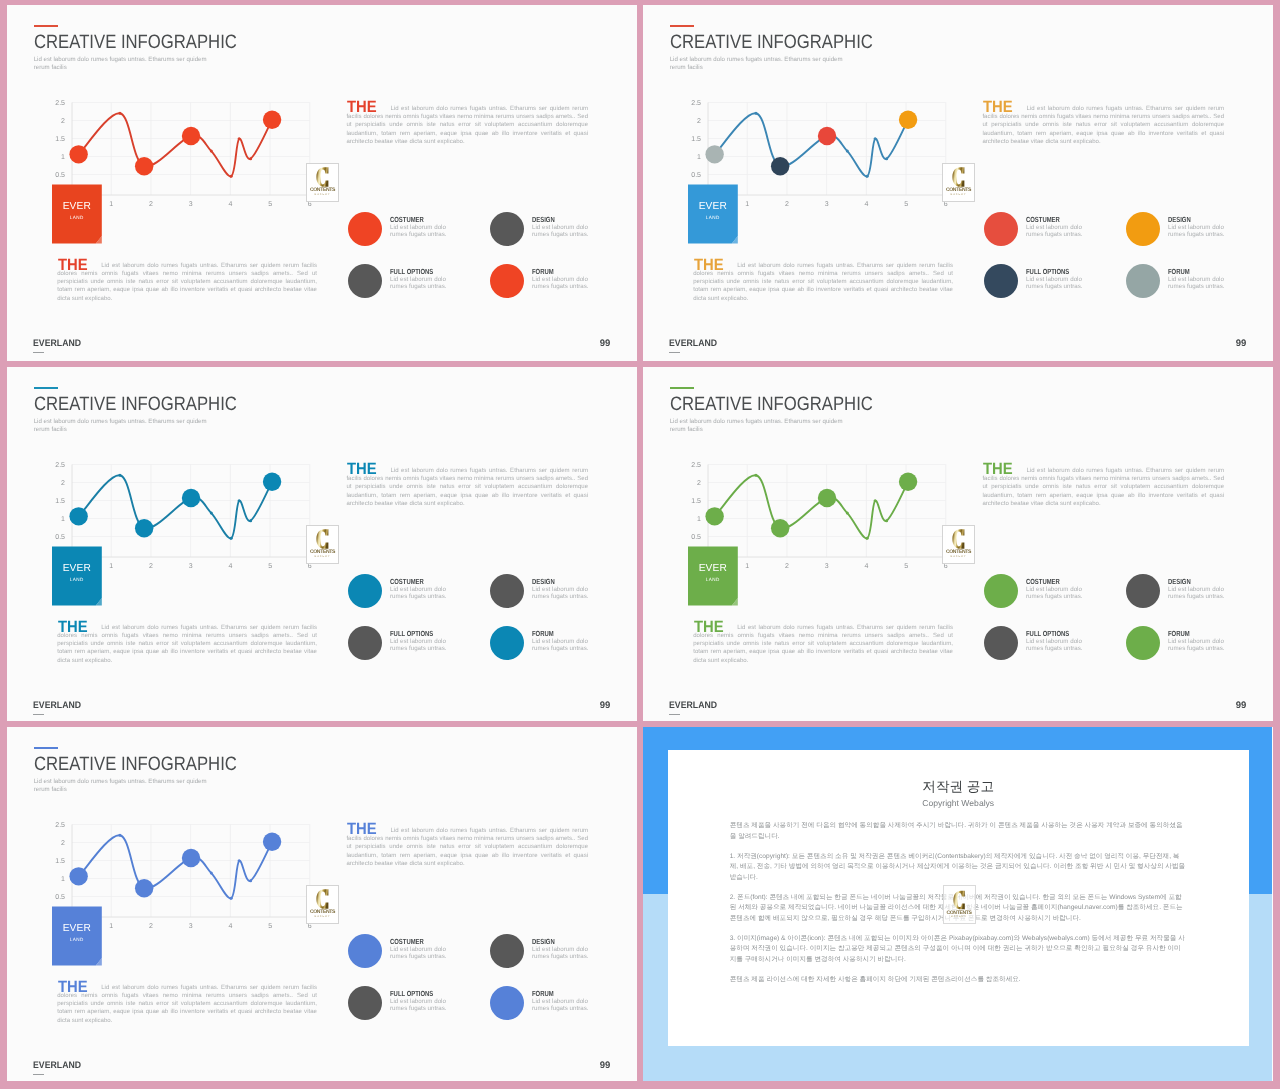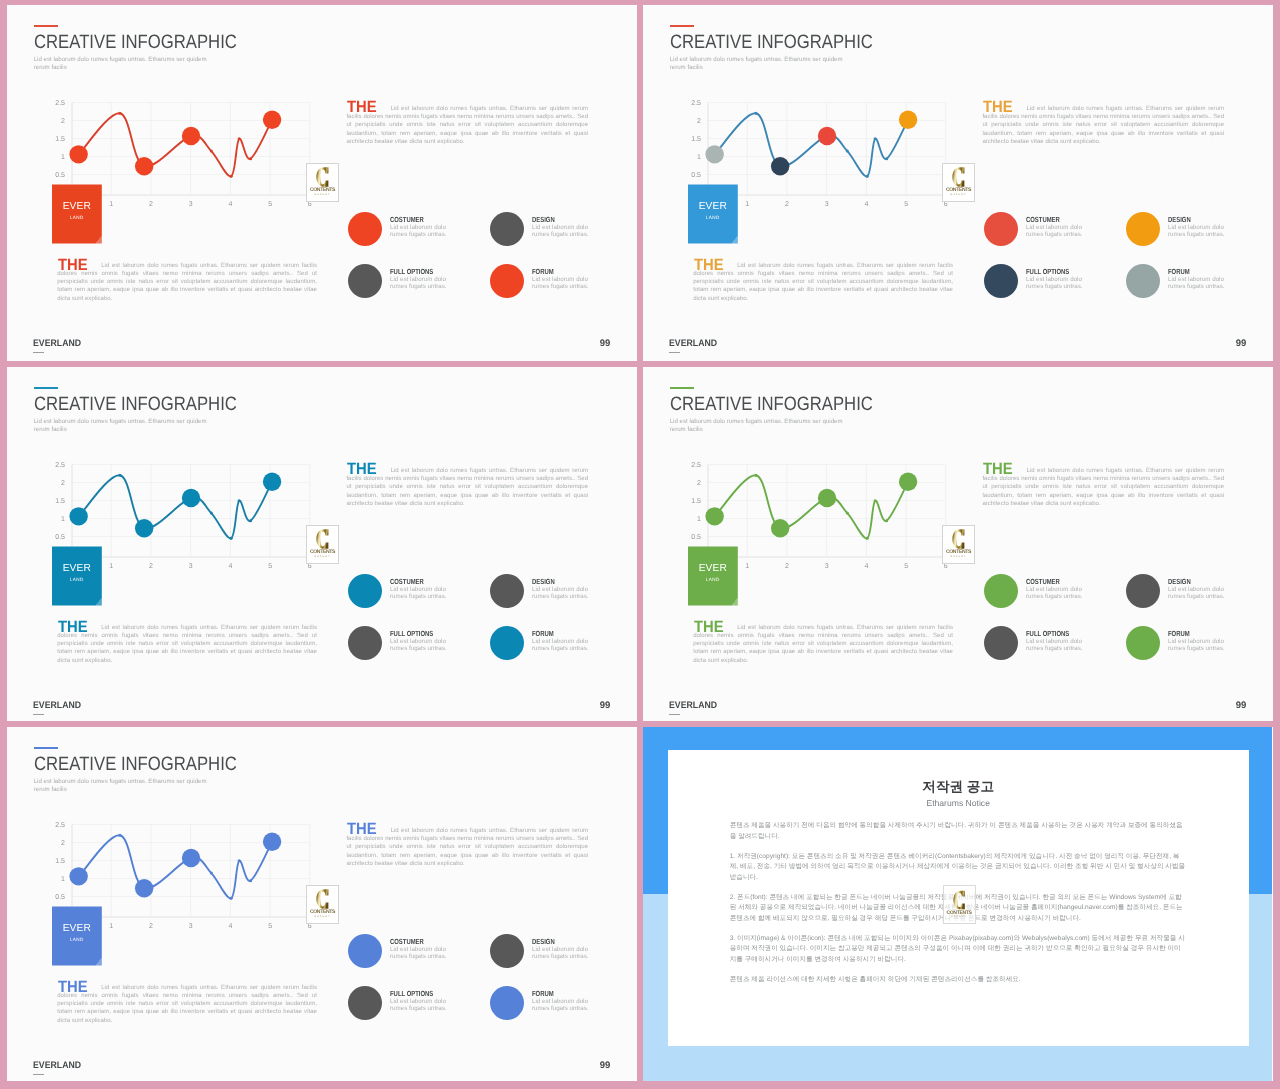--- a/index.html
+++ b/index.html
@@ -66,21 +66,21 @@
   .footer-rule{position:absolute;left:26.2px;top:346.5px;width:10.4px;height:1.4px;background:#9b9ea0;}
   .pageno{position:absolute;right:26.6px;top:334.2px;font-size:9.5px;line-height:9.5px;
           font-weight:700;color:#44484a;letter-spacing:.05px;}
 
   
   .cp-outer{position:absolute;left:0;top:0;width:630px;height:354px;}
   .cp-band-top{position:absolute;left:0;top:0;width:629px;height:167.4px;background:#42a0f5;}
   .cp-band-bot{position:absolute;left:0;top:167.4px;width:629px;height:186.6px;background:#b5dcf8;}
   .cp-paper{position:absolute;left:24.5px;top:23.2px;width:581.4px;height:296.3px;background:#fff;}
   .cp-title{position:absolute;left:0;right:0;top:29.4px;text-align:center;font-size:13.6px;
-            line-height:13.4px;font-weight:700;color:#3b3f41;}
+            line-height:13.4px;font-weight:400;color:#3b3f41;}
   .cp-sub{position:absolute;left:0;right:0;top:48.6px;text-align:center;font-size:8.6px;
           line-height:8.2px;color:#7a7e80;}
   .cp-body{position:absolute;left:62.2px;top:71.1px;width:456px;font-size:6.6px;line-height:10.6px;
            color:#8b8f91;letter-spacing:.01px;}
   .cp-body p{margin:0 0 9.2px 0;}
   .cp-wm{position:absolute;left:275px;top:135.3px;width:31px;height:37px;}
 </style>
 </head>
 <body>
 
@@ -559,21 +559,21 @@
   <div class="footer">EVERLAND</div>
   <div class="footer-rule"></div>
   <div class="pageno">99</div>
   </div>
     <div class="slide sl6">
   <div class="cp-outer">
     <div class="cp-band-top"></div>
     <div class="cp-band-bot"></div>
     <div class="cp-paper">
       <div class="cp-title">저작권 공고</div>
-      <div class="cp-sub">Etharums Notice</div>
+      <div class="cp-sub">Copyright Webalys</div>
       <div class="cp-body">
             <p>콘텐츠 제품을 사용하기 전에 다음의 협약에 동의함을 사제하여 주시기 바랍니다. 귀하가 이 콘텐츠 제품을 사용하는 것은 사용자 계약과 보증에 동의하셨음을 알려드립니다.</p>
             <p>1. 저작권(copyright): 모든 콘텐츠의 소유 및 저작권은 콘텐츠 베이커리(Contentsbakery)의 제작자에게 있습니다. 사전 승낙 없이 영리적 이용, 무단전재, 복제, 배포, 전송, 기타 방법에 의하여 영리 목적으로 이용하시거나 제삼자에게 이용하는 것은 금지되어 있습니다. 이러한 조항 위반 시 민사 및 형사상의 사법을 받습니다.</p>
             <p>2. 폰트(font): 콘텐츠 내에 포함되는 한글 폰트는 네이버 나눔글꼴의 저작물로 네이버에 저작권이 있습니다. 한글 외의 모든 폰트는 Windows System에 포함된 서체와 공용으로 제작되었습니다. 네이버 나눔글꼴 라이선스에 대한 자세한 사항은 네이버 나눔글꼴 홈페이지(hangeul.naver.com)를 참조하세요. 폰트는 콘텐츠에 함께 배포되지 않으므로, 필요하실 경우 해당 폰트를 구입하시거나 무료 폰트로 변경하여 사용하시기 바랍니다.</p>
             <p>3. 이미지(image) &amp; 아이콘(icon): 콘텐츠 내에 포함되는 이미지와 아이콘은 Pixabay(pixabay.com)와 Webalys(webalys.com) 등에서 제공한 무료 저작물을 사용하며 저작권이 있습니다. 이미지는 참고용만 제공되고 콘텐츠의 구성품이 아니며 이에 대한 권리는 귀하가 받으므로 확인하고 필요하실 경우 유사한 이미지를 구매하시거나 이미지를 변경하여 사용하시기 바랍니다.</p>
             <p>콘텐츠 제품 라이선스에 대한 자세한 사항은 홈페이지 하단에 기재된 콘텐츠라이선스를 참조하세요.</p>
           </div>
       <div class="watermark cp-wm" style="border:1px solid #dadada;background:rgba(255,255,255,.62);">
         <div class="wm-c"><svg width="12.2" height="20" viewBox="0 0 64 100">
     <defs>

